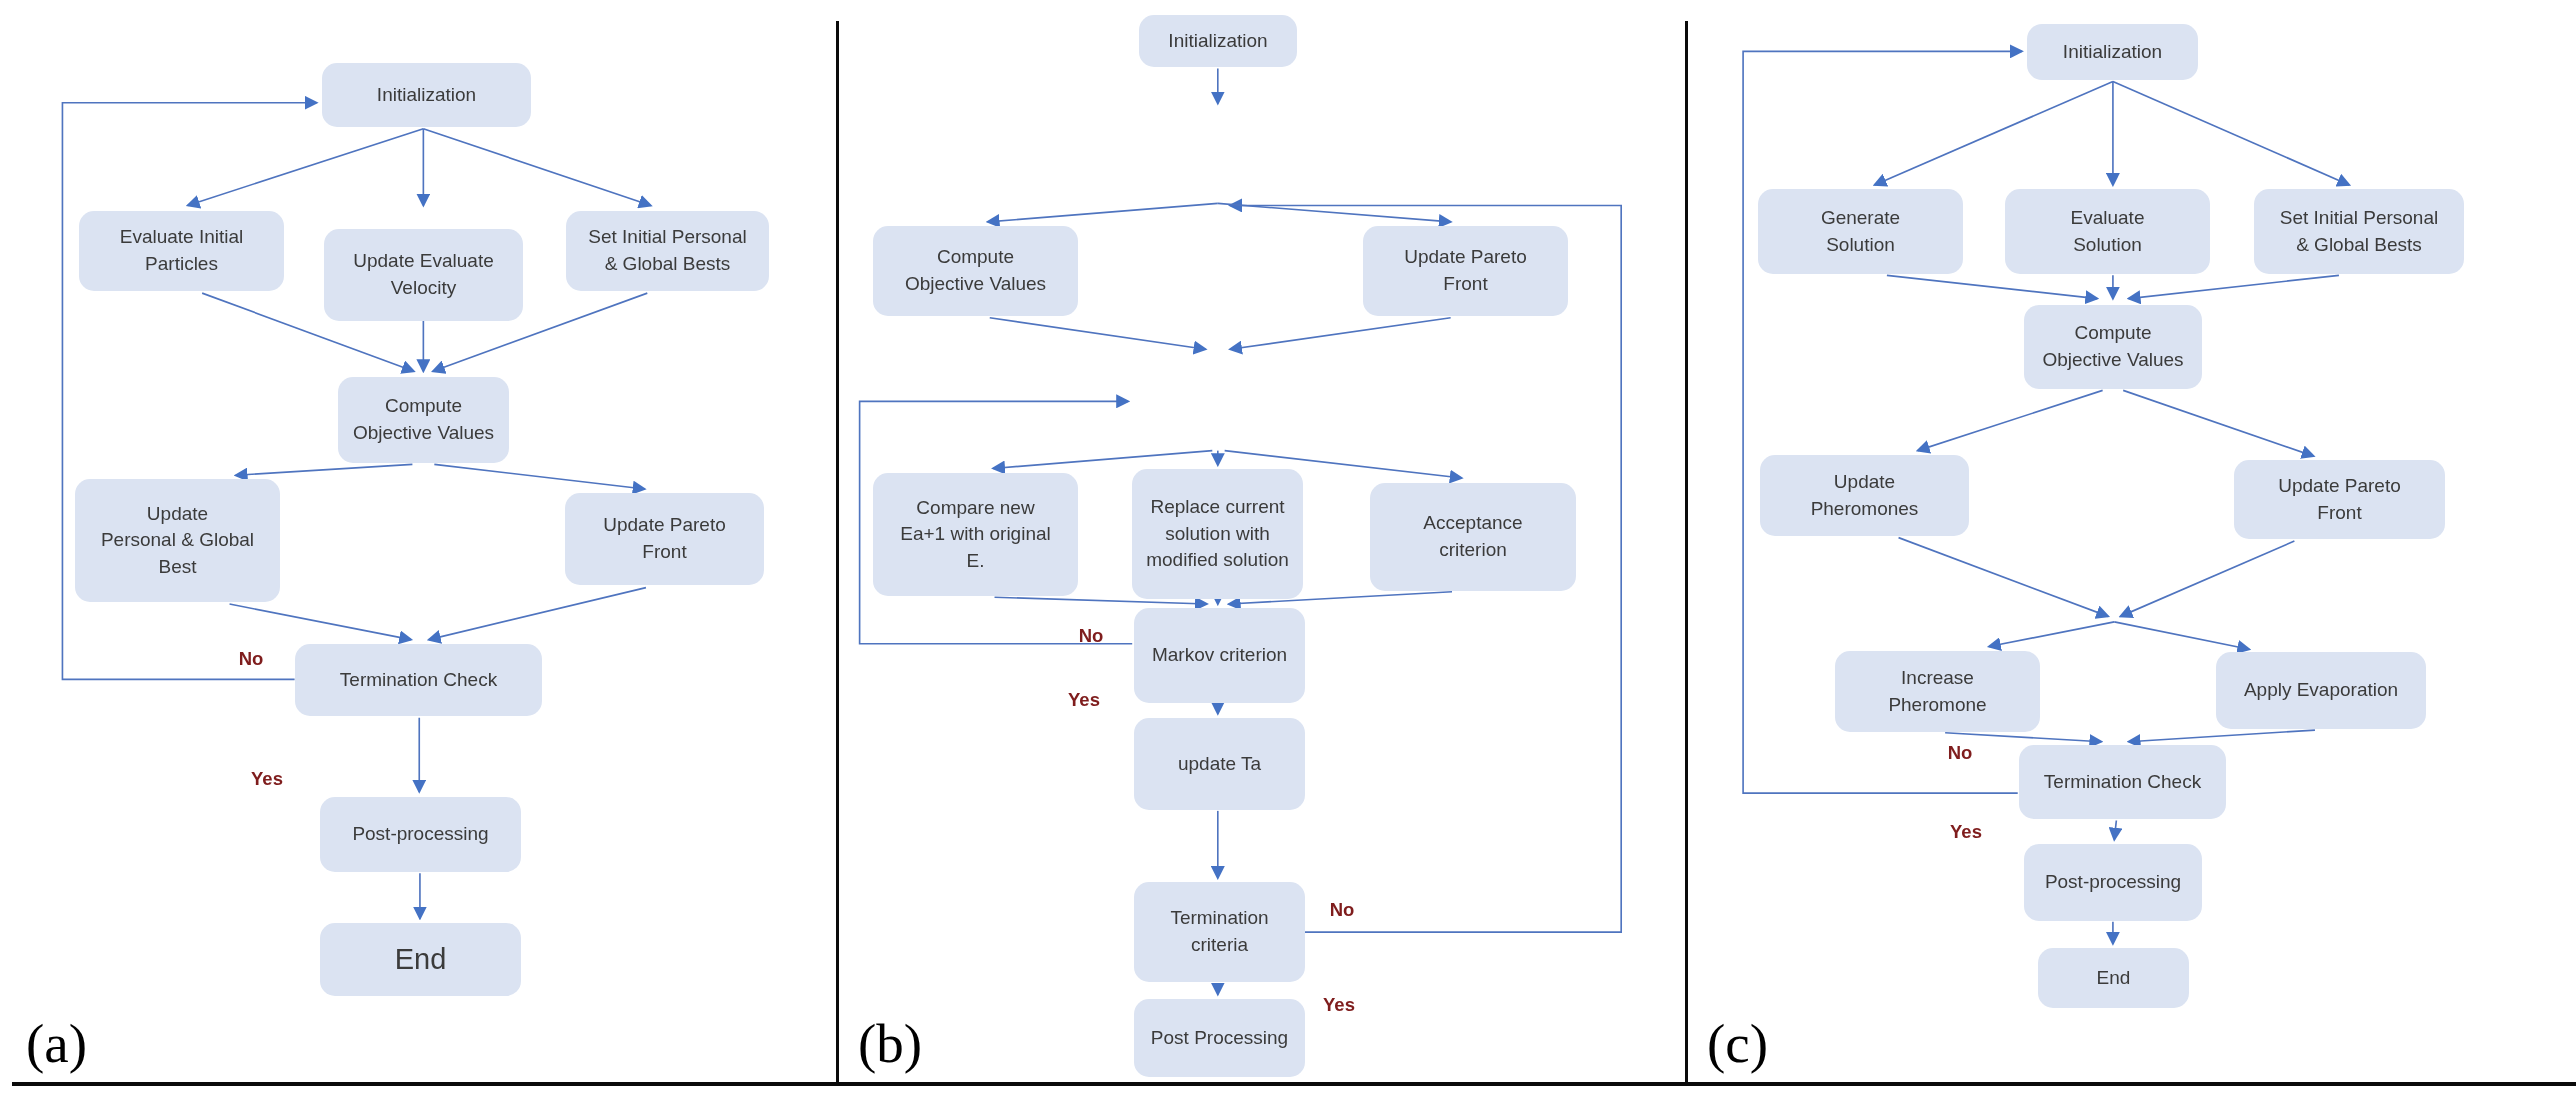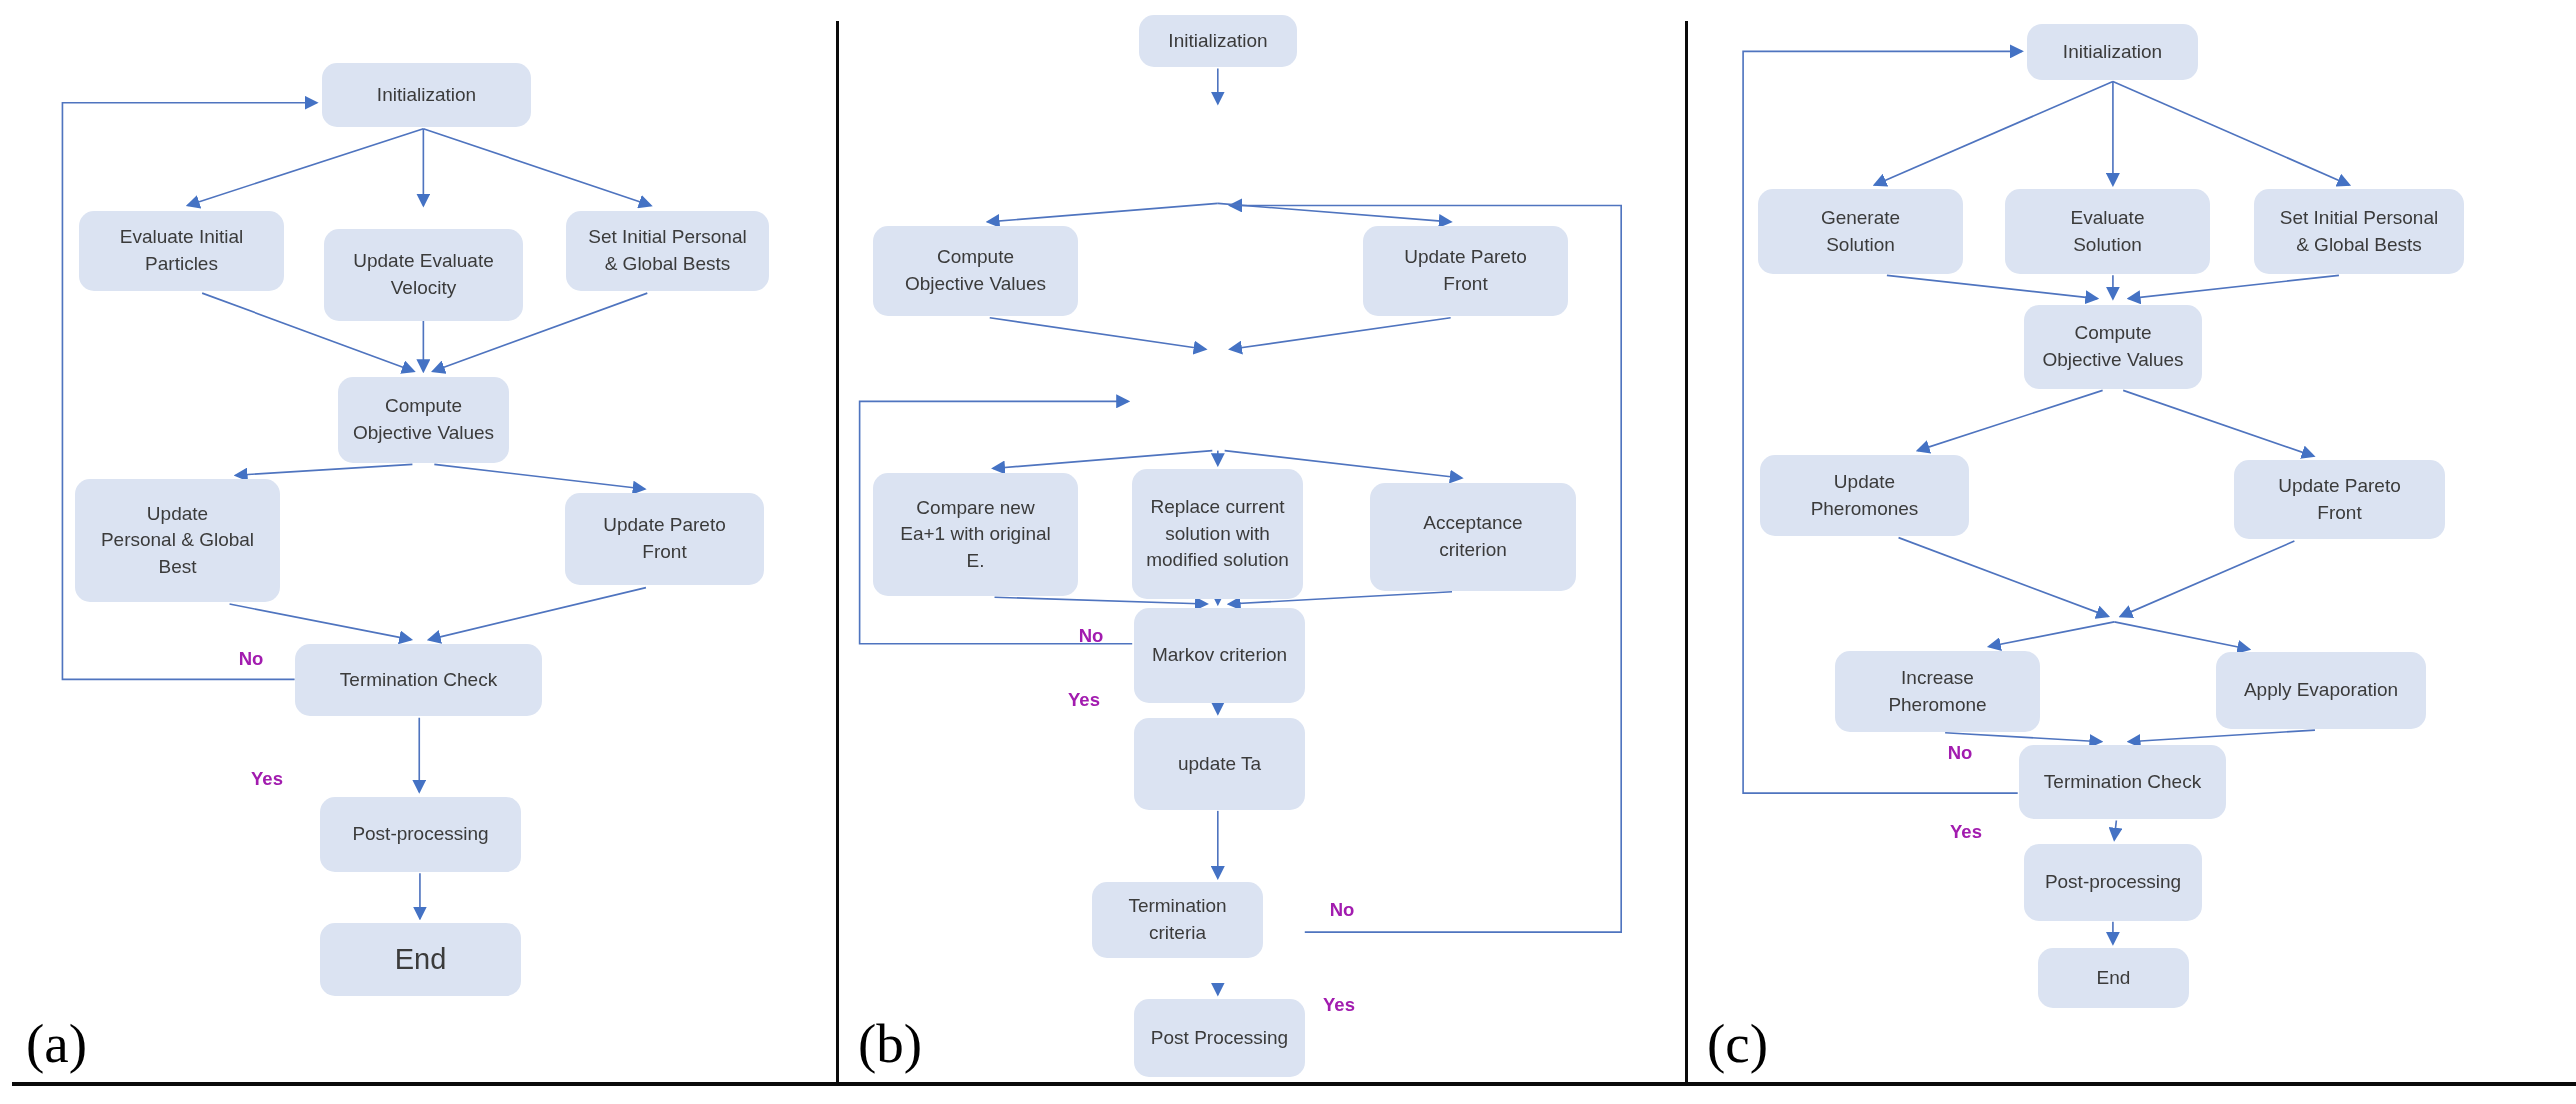--- a/index.html
+++ b/index.html
@@ -20,21 +20,21 @@
     color:#3b3b3b;
     font-size:19px;line-height:1.4;
     white-space:pre-line;
     box-sizing:border-box;
     padding:2.7px 6.8px;
   }
   .node.big{font-size:29px;}
   .edge-label{
     position:absolute;
     transform:translate(-50%,-50%);
-    color:#a21caf;
+    color:#7f1d1d;
     font-size:18.5px;font-weight:600;
     white-space:nowrap;
   }
   .caption{
     position:absolute;
     font-family:"Liberation Serif", serif;
     font-size:55px;color:#000;
     line-height:1;
     white-space:nowrap;
   }
@@ -134,21 +134,21 @@
   <div class="node" style="left:873px;top:473px;width:205px;height:123px">Compare new
 Ea+1 with original
 E.</div>
   <div class="node" style="left:1132px;top:469px;width:171px;height:130px">Replace current
 solution with
 modified solution</div>
   <div class="node" style="left:1370px;top:483px;width:206px;height:108px">Acceptance
 criterion</div>
   <div class="node" style="left:1134px;top:608px;width:171px;height:95px">Markov criterion</div>
   <div class="node" style="left:1134px;top:718px;width:171px;height:92px">update Ta</div>
-  <div class="node" style="left:1092px;top:882px;width:171px;height:76px">Termination
+  <div class="node" style="left:1134px;top:882px;width:171px;height:100px">Termination
 criteria</div>
   <div class="node" style="left:1134px;top:999px;width:171px;height:78px">Post Processing</div>
   <div class="edge-label" style="left:1091px;top:636px">No</div>
   <div class="edge-label" style="left:1084px;top:700px">Yes</div>
   <div class="edge-label" style="left:1342px;top:910px">No</div>
   <div class="edge-label" style="left:1339px;top:1005px">Yes</div>
   <div class="caption" style="left:858px;top:1016px">(b)</div>
 
   <div class="node" style="left:2027px;top:24px;width:171px;height:56px">Initialization</div>
   <div class="node" style="left:1758px;top:189px;width:205px;height:85px">Generate

